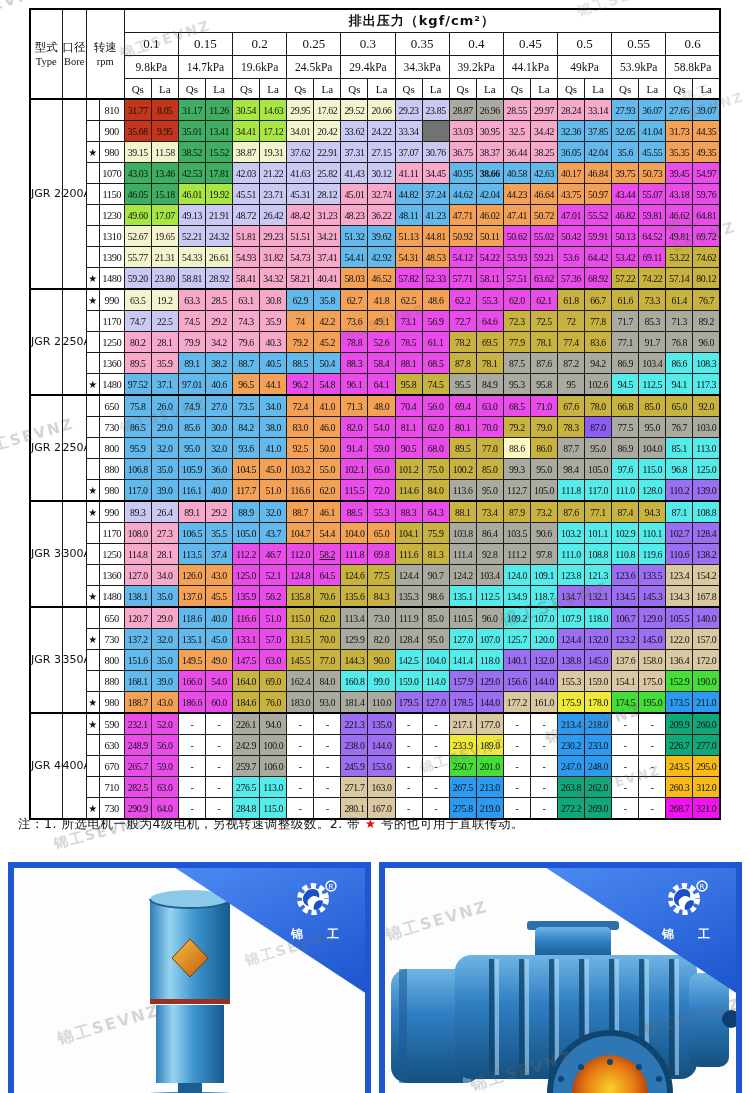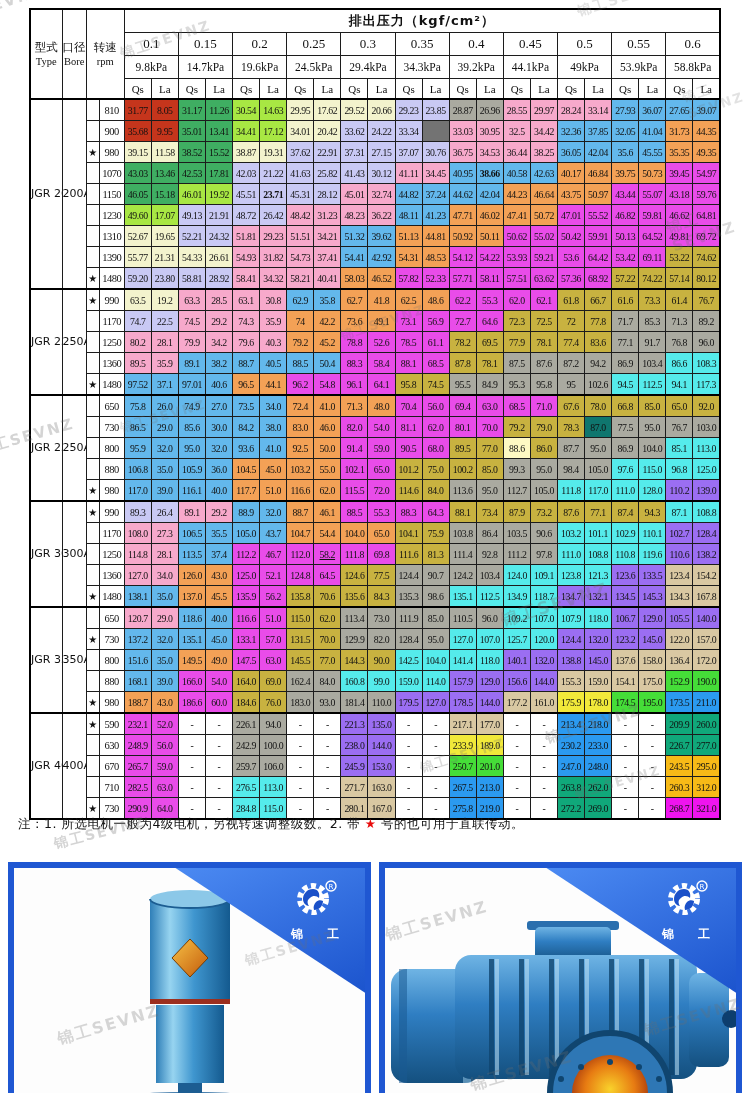--- a/index.html
+++ b/index.html
@@ -202,21 +202,21 @@
           <td class="val" style="background: rgb(63, 174, 98);">15.52</td>
           <td class="val" style="background: rgb(243, 243, 205);">38.87</td>
           <td class="val" style="background: rgb(243, 243, 205);">19.31</td>
           <td class="val" style="background: rgb(201, 201, 244);">37.62</td>
           <td class="val" style="background: rgb(201, 201, 244);">22.91</td>
           <td class="val" style="background: rgb(201, 201, 244);">37.31</td>
           <td class="val" style="background: rgb(201, 201, 244);">27.15</td>
           <td class="val" style="background: rgb(201, 201, 244);">37.07</td>
           <td class="val" style="background: rgb(201, 201, 244);">30.76</td>
           <td class="val" style="background: rgb(247, 169, 203);">36.75</td>
-          <td class="val" style="background: rgb(247, 169, 203);">34.53</td>
+          <td class="val" style="background: rgb(247, 169, 203);">38.37</td>
           <td class="val" style="background: rgb(247, 169, 203);">36.44</td>
           <td class="val" style="background: rgb(247, 169, 203);">38.25</td>
           <td class="val" style="background: rgb(99, 184, 236);">36.05</td>
           <td class="val" style="background: rgb(99, 184, 236);">42.04</td>
           <td class="val" style="background: rgb(99, 184, 236);">35.6</td>
           <td class="val" style="background: rgb(99, 184, 236);">45.55</td>
           <td class="val" style="background: rgb(243, 161, 86);">35.35</td>
           <td class="val" style="background: rgb(243, 161, 86);">49.35</td>
         </tr>
         <tr>
@@ -246,21 +246,21 @@
           <td class="val" style="background: rgb(233, 76, 233);">54.97</td>
         </tr>
         <tr>
           <td class="starCell"></td>
           <td class="rpmCell">1150</td>
           <td class="val" style="background: rgb(63, 174, 98);">46.05</td>
           <td class="val" style="background: rgb(63, 174, 98);">15.18</td>
           <td class="val" style="background: rgb(168, 231, 67);">46.01</td>
           <td class="val" style="background: rgb(168, 231, 67);">19.92</td>
           <td class="val" style="background: rgb(201, 201, 244);">45.51</td>
-          <td class="val" style="background: rgb(201, 201, 244); font-weight: bold;">23.71</td>
+          <td class="val" style="background: rgb(201, 201, 244);">23.71</td>
           <td class="val" style="background: rgb(201, 201, 244);">45.31</td>
           <td class="val" style="background: rgb(201, 201, 244);">28.12</td>
           <td class="val" style="background: rgb(247, 169, 203);">45.01</td>
           <td class="val" style="background: rgb(247, 169, 203);">32.74</td>
           <td class="val" style="background: rgb(99, 184, 236);">44.82</td>
           <td class="val" style="background: rgb(99, 184, 236);">37.24</td>
           <td class="val" style="background: rgb(99, 184, 236);">44.62</td>
           <td class="val" style="background: rgb(99, 184, 236);">42.04</td>
           <td class="val" style="background: rgb(243, 161, 86);">44.23</td>
           <td class="val" style="background: rgb(243, 161, 86);">46.64</td>
@@ -548,21 +548,21 @@
           <td class="val" style="background: rgb(243, 161, 86);">46.0</td>
           <td class="val" style="background: rgb(233, 76, 233);">82.0</td>
           <td class="val" style="background: rgb(233, 76, 233);">54.0</td>
           <td class="val" style="background: rgb(233, 76, 233);">81.1</td>
           <td class="val" style="background: rgb(233, 76, 233);">62.0</td>
           <td class="val" style="background: rgb(233, 76, 233);">80.1</td>
           <td class="val" style="background: rgb(233, 76, 233);">70.0</td>
           <td class="val" style="background: rgb(200, 178, 64);">79.2</td>
           <td class="val" style="background: rgb(200, 178, 64);">79.0</td>
           <td class="val" style="background: rgb(200, 178, 64);">78.3</td>
-          <td class="val" style="background: #0f766e;">87.0</td>
+          <td class="val" style="background: #8b5cf6;">87.0</td>
           <td class="val" style="background: rgb(170, 170, 160);">77.5</td>
           <td class="val" style="background: rgb(170, 170, 160);">95.0</td>
           <td class="val" style="background: rgb(170, 170, 160);">76.7</td>
           <td class="val" style="background: rgb(170, 170, 160);">103.0</td>
         </tr>
         <tr>
           <td class="starCell"></td>
           <td class="rpmCell">800</td>
           <td class="val" style="background: rgb(99, 184, 236);">95.9</td>
           <td class="val" style="background: rgb(99, 184, 236);">32.0</td>

